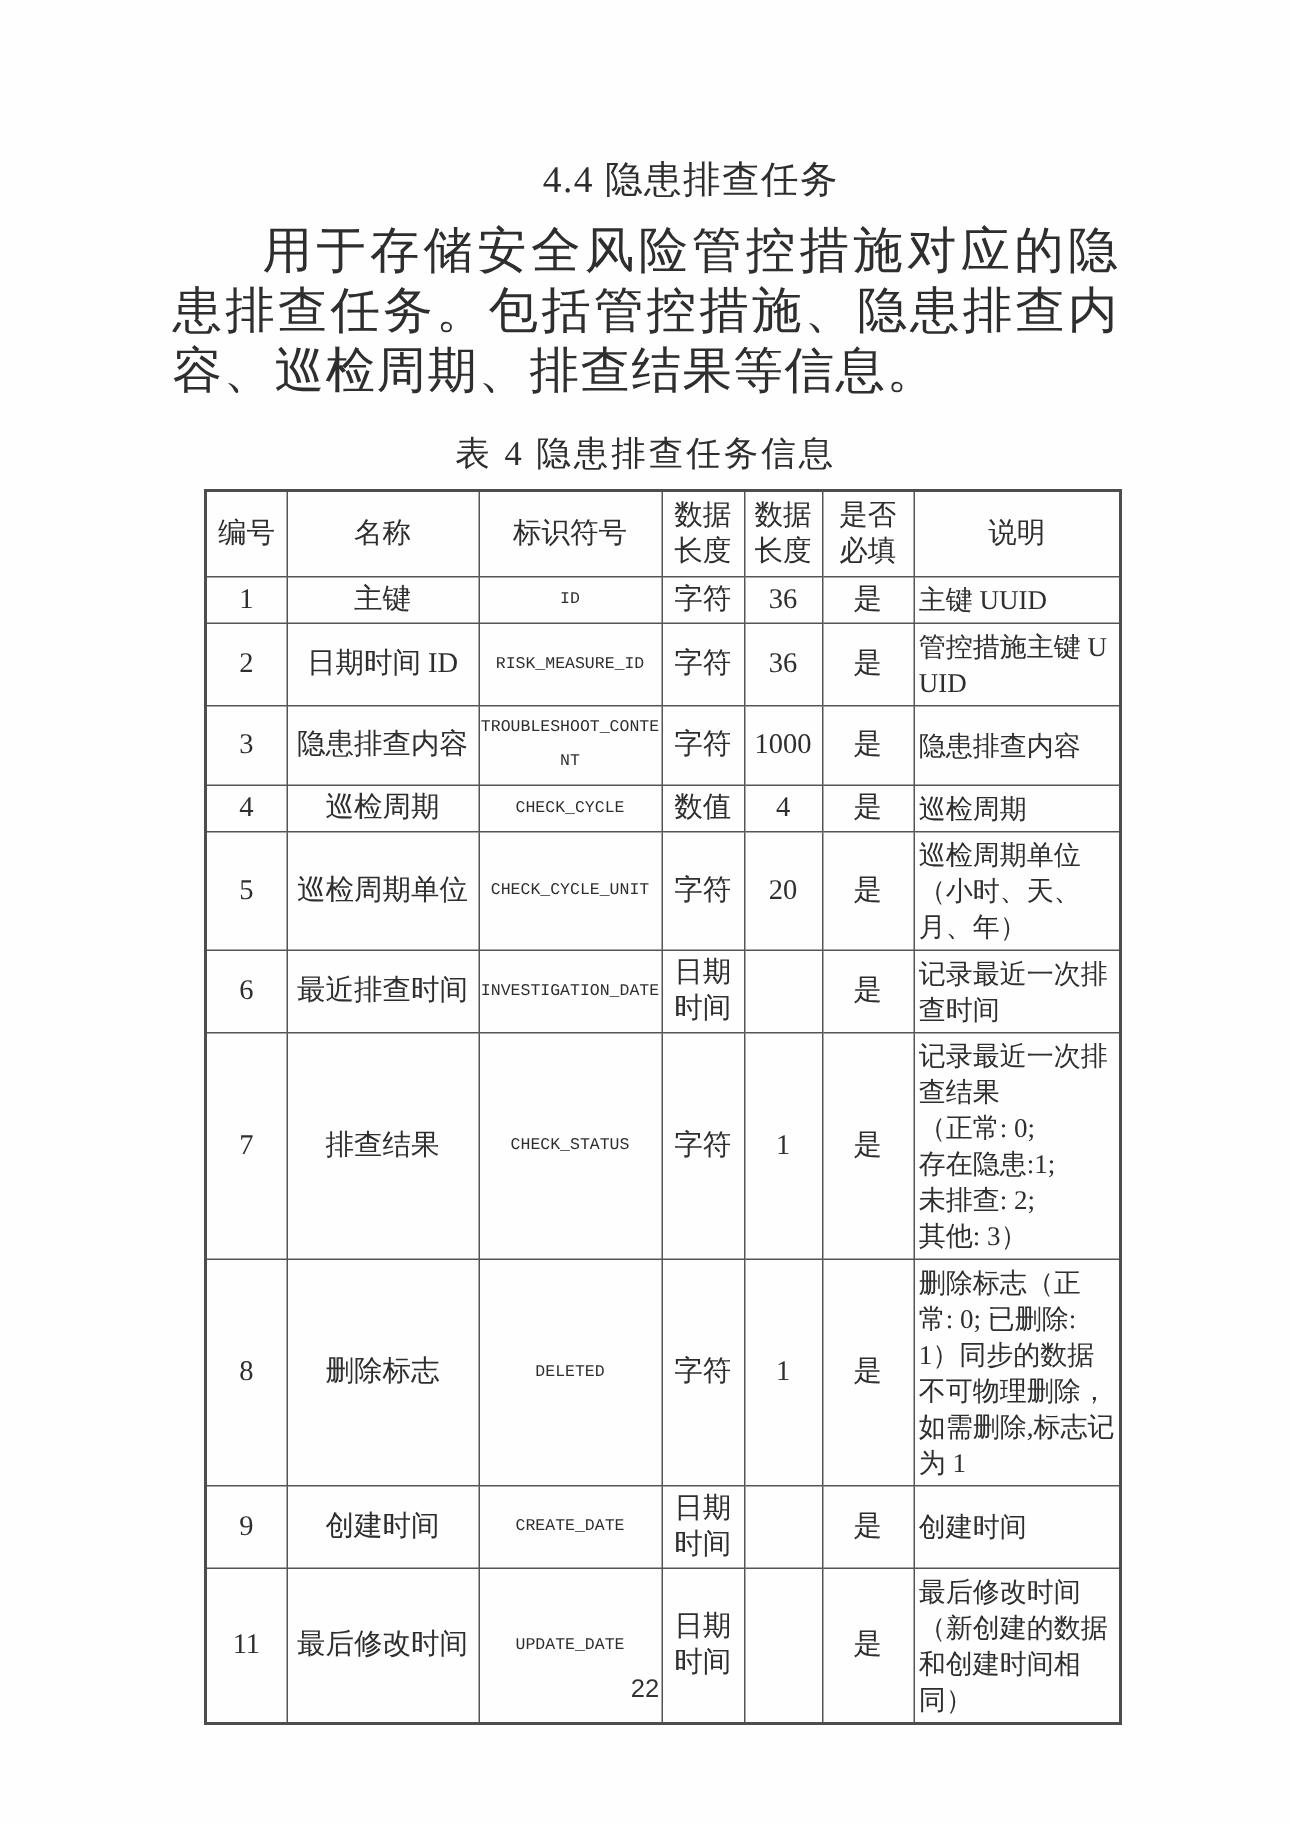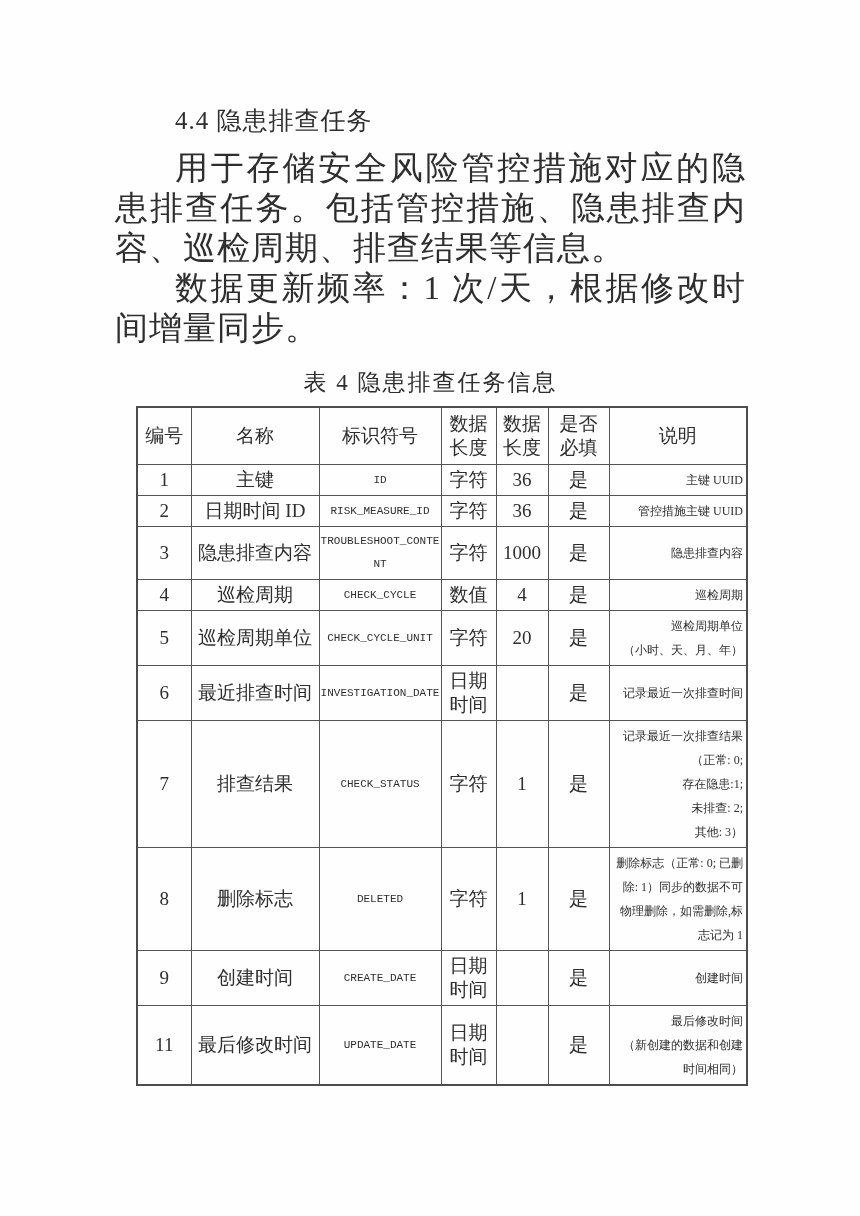--- a/index.html
+++ b/index.html
@@ -19,20 +19,21 @@
     padding: 104px 114px 0 115px;
     background: #fefefe;
   }
   .heading {
     font-size: 25px;
     font-weight: normal;
     line-height: 34px;
     margin: 0 0 10px 0;
     text-indent: 60px;
     letter-spacing: 1px;
+    text-align: center;
   }
   .para {
     font-size: 33px;
     line-height: 40px;
     margin: 0;
     text-indent: 60px;
     text-align: justify;
     letter-spacing: 1px;
   }
   .table-caption {
@@ -62,22 +63,22 @@
     color: #2e2e2e;
   }
   .data-table th { padding: 4px 3px; }
   .data-table td.col-identifier {
     font-family: "Liberation Mono", "DejaVu Sans Mono", monospace;
     font-size: 11px;
     line-height: 23px;
     padding: 3px 1px;
   }
   .data-table td.col-description {
-    text-align: right;
-    font-size: 12px;
+    text-align: left;
+    font-size: 18px;
     line-height: 24px;
     padding: 3px 3px;
     white-space: pre-line;
   }
   .data-table td.col-length,
   .data-table td.col-no {
     font-family: "Liberation Serif", serif;
   }
   .page-number {
     position: absolute;
@@ -92,21 +93,20 @@
 </style>
 </head>
 <body>
 
 <div class="page">
 
   <h2 class="heading">4.4  隐患排查任务</h2>
 
   <p class="para">用于存储安全风险管控措施对应的隐患排查任务。包括管控措施、隐患排查内容、巡检周期、排查结果等信息。</p>
 
-  <p class="para">数据更新频率：1 次/天，根据修改时间增量同步。</p>
 
   <div class="table-caption">表 4 隐患排查任务信息</div>
 
   <table class="data-table">
     <colgroup>
       <col style="width:54px">
       <col style="width:128px">
       <col style="width:122px">
       <col style="width:55px">
       <col style="width:52px">
@@ -217,14 +217,15 @@
           <td class="col-identifier">UPDATE_DATE</td>
           <td class="col-data_type">日期时间</td>
           <td class="col-length"></td>
           <td class="col-required">是</td>
           <td class="col-description">最后修改时间
 （新创建的数据和创建时间相同）</td>
         </tr>
       </tbody>
   </table>
 
+  <div class="page-number">22</div>
 
 </div>
 
 </body></html>

